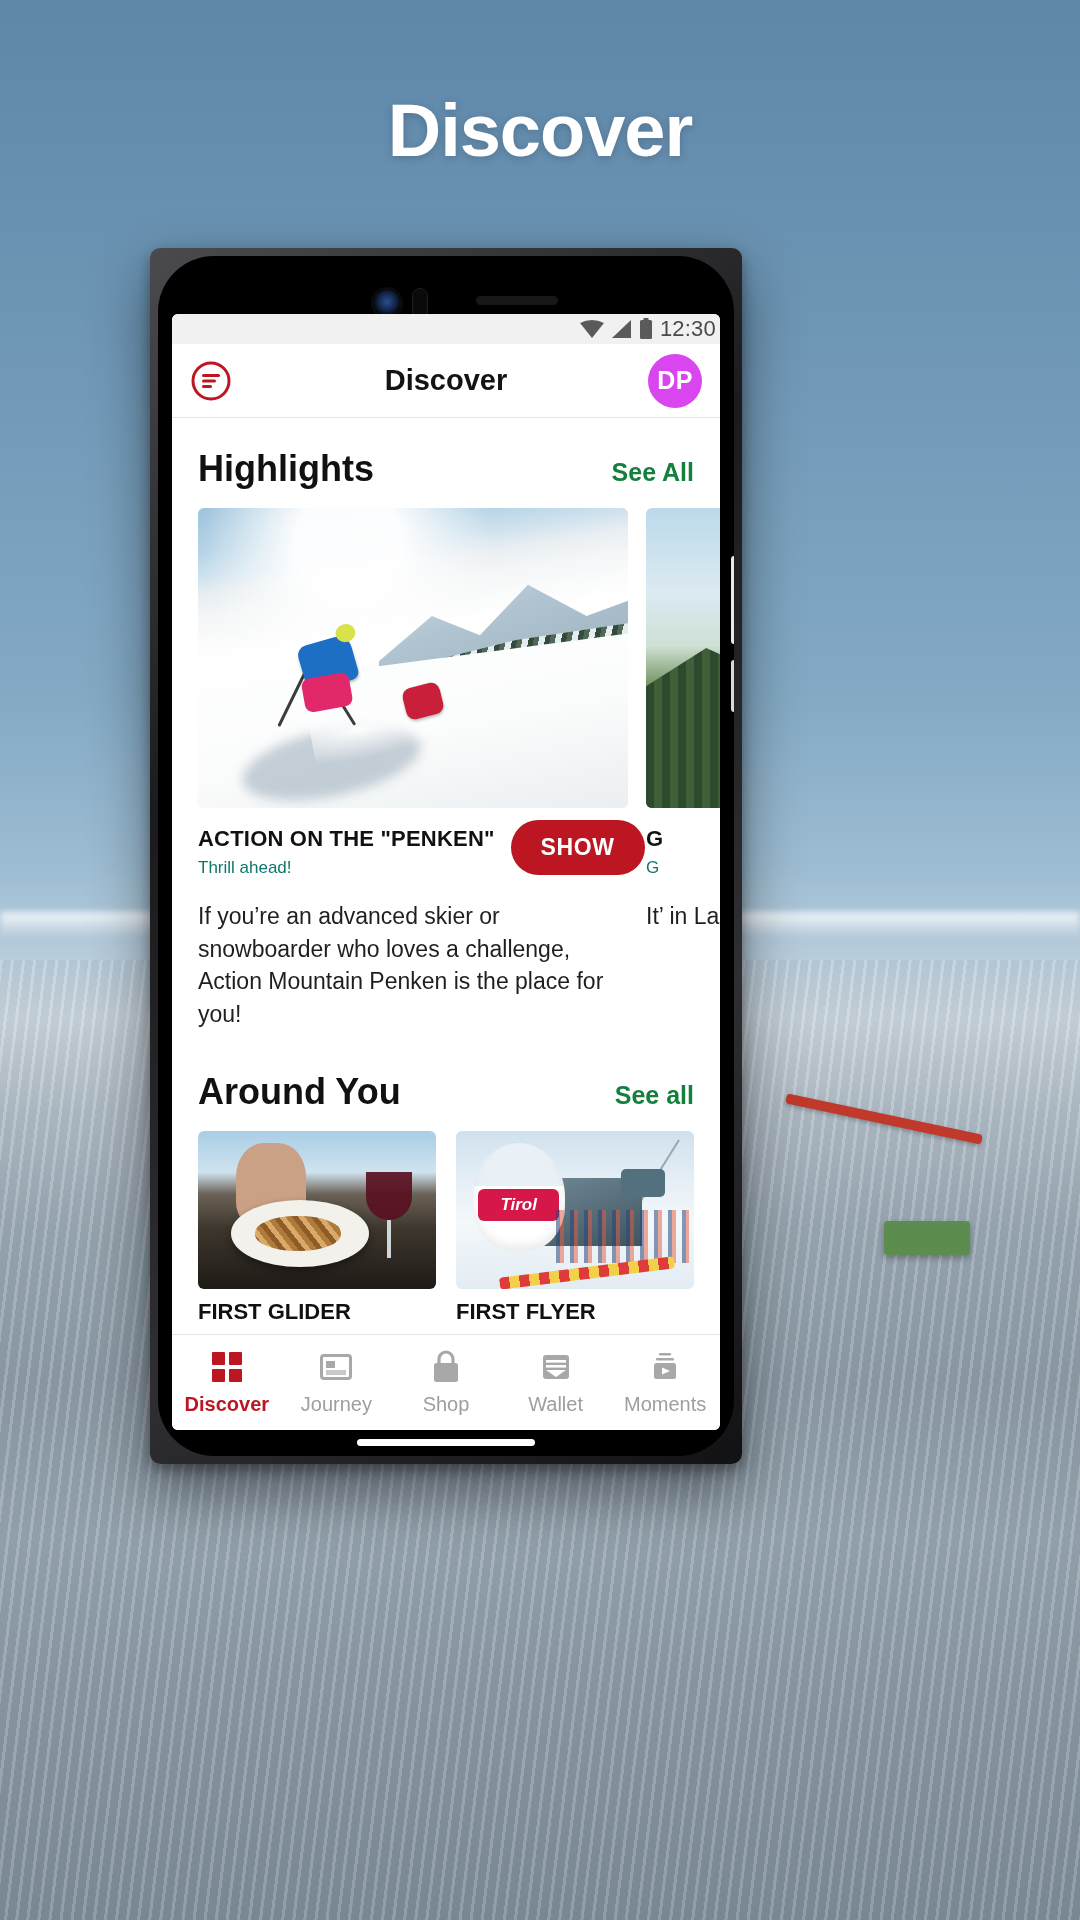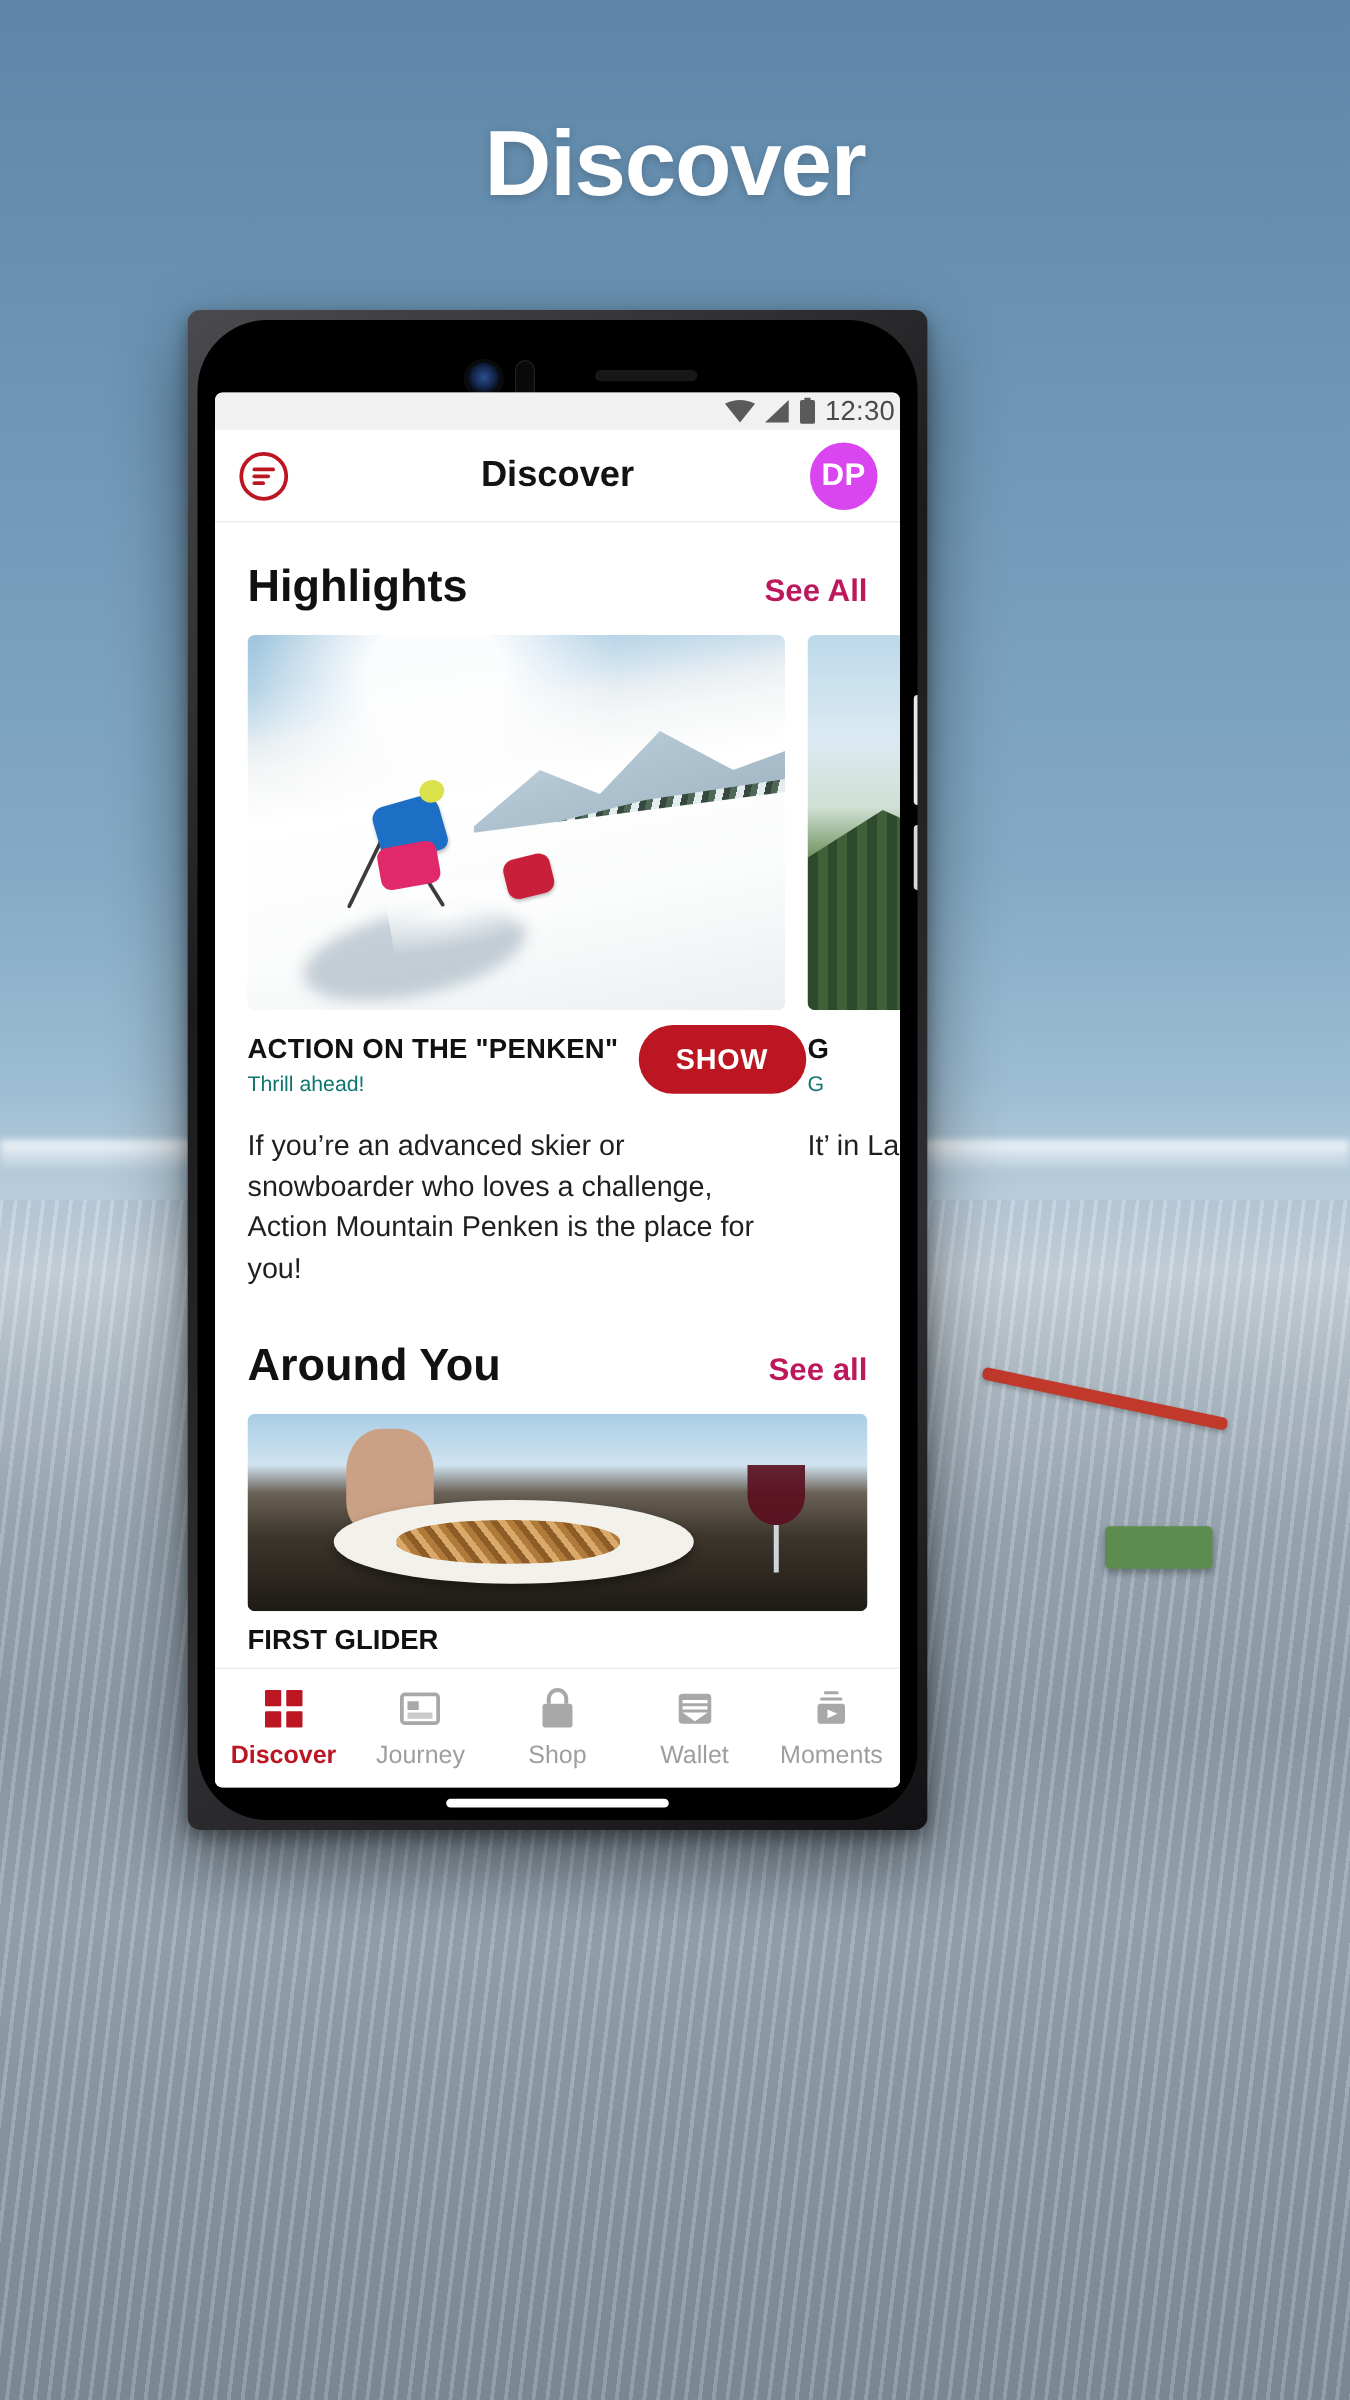--- a/index.html
+++ b/index.html
@@ -138,21 +138,21 @@
   }
 
   
   .content { flex: 1 1 auto; overflow: hidden; background:#fff; position:relative; }
 
   .section-head {
     display:flex; align-items:baseline; justify-content:space-between;
     padding: 30px 26px 18px 26px;
   }
   .section-title { font-size: 36px; font-weight: bold; color:#111; }
-  .section-link { font-size: 25px; font-weight: bold; color:#be185d; }
+  .section-link { font-size: 25px; font-weight: bold; color:#15803d; }
 
   
   .carousel { display:flex; gap: 18px; padding-left: 26px; }
   .hl-card { flex: 0 0 auto; width: 430px; }
   .hl-card.second { width: 430px; }
 
   .hl-img {
     width: 100%; height: 300px; border-radius: 6px;
     overflow:hidden; position:relative;
   }
@@ -454,20 +454,35 @@
             <div class="ay-img">
               <div class="photo-food">
                 <div class="hand"></div>
                 <div class="plate"></div>
                 <div class="food"></div>
                 <div class="glass"></div>
               </div>
             </div>
             <div class="ay-title">FIRST GLIDER</div>
           </div>
+          <div class="ay-card">
+            <div class="ay-img">
+              <div class="photo-tirol">
+                <div class="cable"></div>
+                <div class="building"></div>
+                <div class="lift"></div>
+                <div class="balloon">
+                  <div class="band">Tirol</div>
+                </div>
+                <div class="crowd"></div>
+                <div class="fence"></div>
+              </div>
+            </div>
+            <div class="ay-title">FIRST FLYER</div>
+          </div>
         </div>
 
       </div>
 
       <div class="bottomnav">
 
         <div class="navitem active">
           <svg width="34" height="34" viewBox="0 0 34 34">
             <rect x="2" y="2" width="13" height="13" rx="1" fill="#bb1622"></rect>
             <rect x="19" y="2" width="13" height="13" rx="1" fill="#bb1622"></rect>

